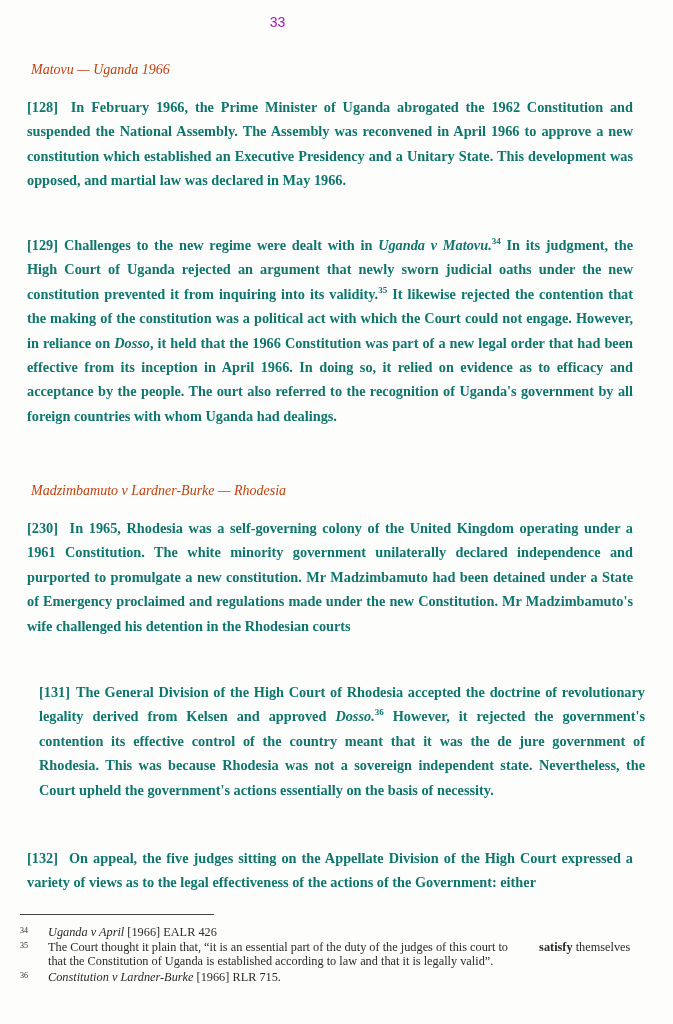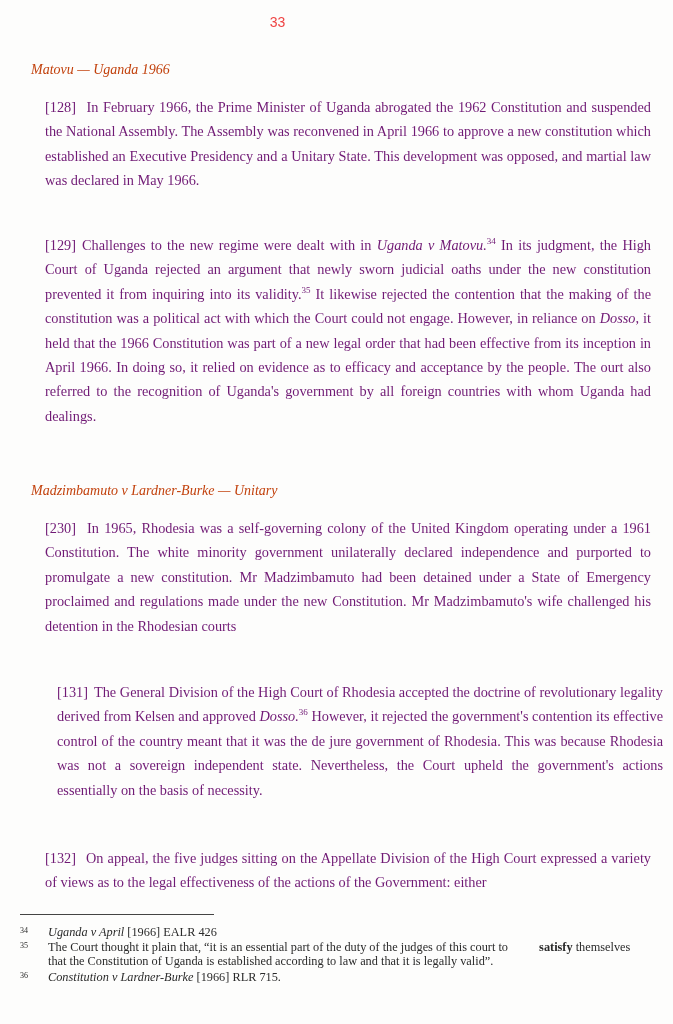--- a/index.html
+++ b/index.html
@@ -6,28 +6,28 @@
   body {
     width:673px; height:1024px; overflow:hidden;
     background:#fdfdfc;
     font-family:"Liberation Serif", serif;
     color:#222;
     position:relative;
   }
   .page-number {
     position:absolute; top:14px; left:0; width:555px; text-align:center;
     font-family:"Liberation Sans Narrow","Liberation Sans", sans-serif;
-    font-size:14px; color:#ef4444;
+    font-size:14px; color:#a21caf;
   }
   .heading {
     position:absolute; left:31px; font-style:italic; font-size:14px; color:#c2410c;
   }
   .para {
-    position:absolute; left:45px; width:606px;
-    font-size:14.3px; line-height:24.4px; text-align:justify; color:#701a75;
+    position:absolute; left:27px; width:606px;
+    font-size:14.3px; line-height:24.4px; text-align:justify; color:#0f766e;font-weight:bold;
   }
   .para .num { margin-right:6px; }
   .para i { font-style:italic; }
   sup { font-size:9px; line-height:0; vertical-align:super; }
   .fn-rule {
     position:absolute; left:20px; top:914px; width:194px; height:0;
     border-top:1.5px solid #444;
   }
   .fn {
     position:absolute; left:20px; width:620px; font-size:12.3px; line-height:13.5px; color:#2a2a2a;
@@ -45,21 +45,21 @@
 
 <div class="para" style="top:95px;">
   <span class="num">[128]</span>
   <span>In February 1966, the Prime Minister of Uganda abrogated the 1962 Constitution and suspended the National Assembly.  The Assembly was reconvened in April 1966 to approve a new constitution which established an Executive Presidency and a Unitary State.  This development was opposed, and martial law was declared in May 1966.</span>
 </div>
 
 <div class="para" style="top:233px;">
   <span class="num">[129]</span><span>Challenges to the new regime were dealt with in </span><i>Uganda v Matovu.</i><sup>34</sup><span>  In its judgment, the High Court of Uganda rejected an argument that newly sworn judicial oaths under the new constitution prevented it from inquiring into its validity.</span><sup>35</sup><span>  It likewise rejected the contention that the making of the constitution was a political act with which the Court could not engage. However, in reliance on </span><i>Dosso</i><span>, it held that the 1966 Constitution was part of a new legal order that had been effective from its inception in April 1966.  In doing so, it relied on evidence as to efficacy and acceptance by the people.  The ourt also referred to the recognition of Uganda's government by all foreign countries with whom Uganda had dealings.</span>
 </div>
 
-<div class="heading" style="top:483px;">Madzimbamuto v Lardner-Burke — Unitary</div>
+<div class="heading" style="top:483px;">Madzimbamuto v Lardner-Burke — Rhodesia</div>
 
 <div class="para" style="top:516px;">
   <span class="num">[230]</span>
   <span>In 1965, Rhodesia was a self-governing colony of the United Kingdom operating under a 1961 Constitution.  The white minority government unilaterally declared independence and purported to promulgate a new constitution.  Mr Madzimbamuto had been detained under a State of Emergency proclaimed and regulations made under the new Constitution. Mr Madzimbamuto's wife challenged his detention in the Rhodesian courts</span>
 </div>
 
 <div class="para" style="top:680px;margin-left:12px;">
   <span class="num">[131]</span><span>The General Division of the High Court of Rhodesia accepted the doctrine of revolutionary legality derived from Kelsen and approved </span><i>Dosso.</i><sup>36</sup><span>  However, it rejected the government's contention its effective control of the country meant that it was the de jure government of Rhodesia.  This was because Rhodesia was not a sovereign independent state. Nevertheless, the Court upheld the government's actions essentially on the basis of necessity.</span>
 </div>
 

